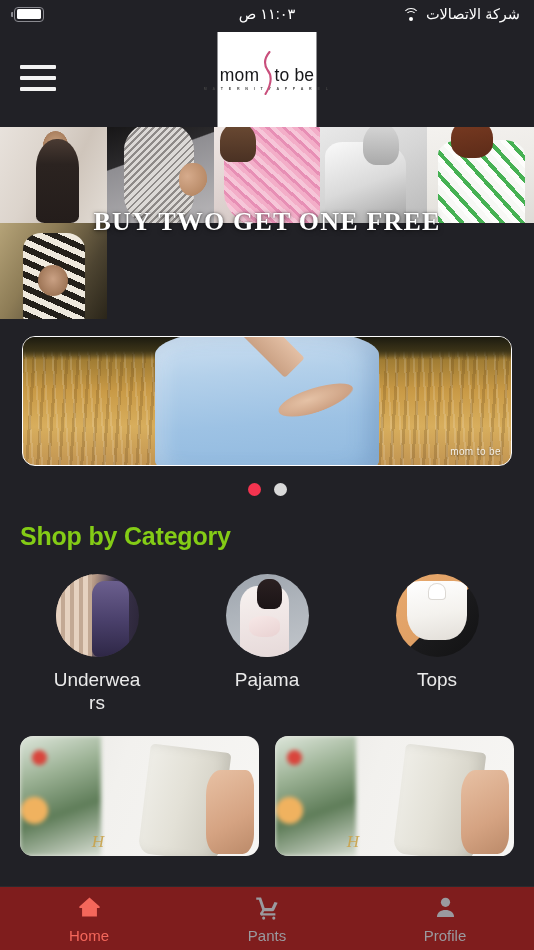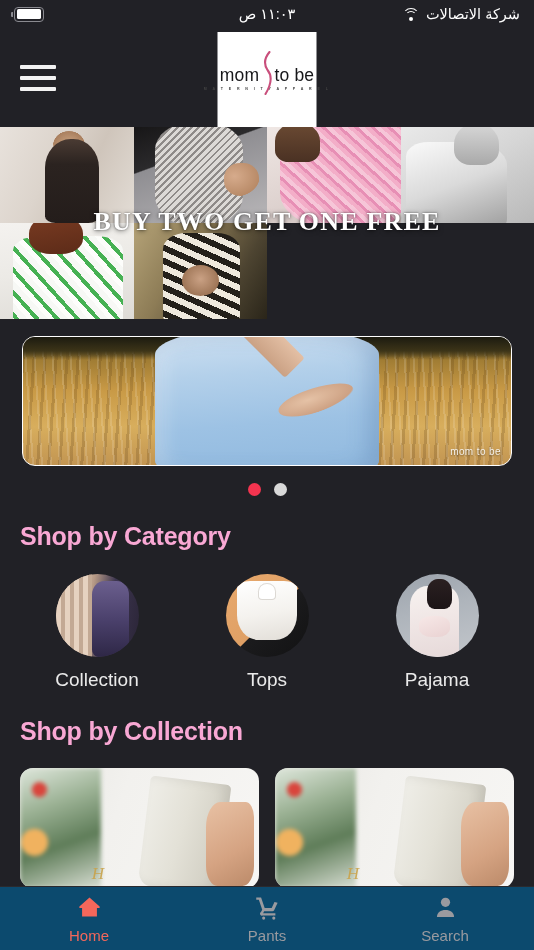--- a/index.html
+++ b/index.html
@@ -74,21 +74,21 @@
     width:14px; height:44px;
   }
   .logo-sub {
     font-size:3.6px; color:#444; letter-spacing:2.4px; margin-top:3px;
     white-space:nowrap; font-weight:700;
   }
 
   
   .promo {
     position:relative; height:192px; width:100%; overflow:hidden;
-    display:grid; grid-template-columns:1fr 1fr 1fr 1fr; grid-template-rows:1fr 1fr;
+    display:grid; grid-template-columns:1fr 1fr 1fr 1fr 1fr; grid-template-rows:1fr 1fr;
   }
   .ptile { position:relative; overflow:hidden; }
   .ptile .ph { position:absolute; inset:0; }
   .promo-text {
     position:absolute; left:0; right:0; top:50%; transform:translateY(-52%);
     text-align:center; color:#fff; font-family:"Liberation Serif", serif;
     font-weight:700; font-size:26px; letter-spacing:1.2px;
     text-shadow:0 1px 5px rgba(0,0,0,.55), 0 0 2px rgba(0,0,0,.5);
     z-index:5; white-space:nowrap;
   }
@@ -171,21 +171,21 @@
     position:absolute; right:10px; bottom:8px; color:rgba(255,255,255,.88);
     font-size:10px; letter-spacing:.4px; white-space:nowrap;
     text-shadow:0 1px 2px rgba(0,0,0,.4);
   }
   .dots { display:flex; justify-content:center; gap:13px; margin-top:17px; }
   .dot { width:13px; height:13px; border-radius:50%; background:#d9d9d9; cursor:pointer; }
   .dot.on { background:#f4344f; }
 
   
   .section-title {
-    color:#f9a8d4; font-size:25px; font-weight:700; letter-spacing:-.2px;
+    color:#84cc16; font-size:25px; font-weight:700; letter-spacing:-.2px;
     padding:0 20px; margin-top:26px;
   }
   .cats { display:flex; padding:0 12px; margin-top:23px; gap:0; }
   .cat { flex:1; display:flex; flex-direction:column; align-items:center; cursor:pointer; }
   .cat-circ {
     width:83px; height:83px; border-radius:50%; overflow:hidden; position:relative;
     background:#3a3a40;
   }
   .cat-lbl {
     margin-top:11px; color:#eaeaea; font-size:19px; text-align:center;
@@ -250,21 +250,21 @@
   }
   .coll-script {
     position:absolute; left:30%; bottom:4px; color:#c9a24a; font-size:17px;
     font-family:"Liberation Serif", serif; font-style:italic;
     opacity:.9; white-space:nowrap;
   }
 
   
   .bottomnav {
     position:absolute; left:0; right:0; bottom:0; height:64px;
-    background:#0c4a6e; display:flex; align-items:center;
+    background:#7f1d1d; display:flex; align-items:center;
     border-top:1px solid #2a2a2e;
   }
   .nav-item {
     flex:1; display:flex; flex-direction:column; align-items:center;
     justify-content:center; gap:6px; cursor:pointer; color:#9a9a9f;
   }
   .nav-item.active { color:#f4675b; }
   .nav-lbl { font-size:15px; }
   .nav-ic { width:27px; height:27px; display:flex; align-items:center; justify-content:center; }
   .nav-ic svg { width:100%; height:100%; fill:currentColor; }
@@ -344,35 +344,34 @@
     <div class="dots">
       <span class="dot on"></span>
       <span class="dot"></span>
     </div>
   </div>
 
   <div class="section-title">Shop by Category</div>
   <div class="cats">
     <div class="cat">
       <div class="cat-circ c1"></div>
-      <div class="cat-lbl">Collection</div>
-    </div>
-    <div class="cat">
-      <div class="cat-circ c3"></div>
-      <div class="cat-lbl">Tops</div>
+      <div class="cat-lbl">Underwears</div>
     </div>
     <div class="cat">
       <div class="cat-circ c4">
           <span class="baby"></span>
         </div>
       <div class="cat-lbl">Pajama</div>
     </div>
-  </div>
-
-  <div class="section-title">Shop by Collection</div>
+    <div class="cat">
+      <div class="cat-circ c3"></div>
+      <div class="cat-lbl">Tops</div>
+    </div>
+  </div>
+
   <div class="colls">
     <div class="coll-card">
       <div class="coll-bg"></div>
       <div class="coll-cup"></div>
       <div class="coll-hand"></div>
       <div class="coll-script">H</div>
     </div>
     <div class="coll-card">
       <div class="coll-bg"></div>
       <div class="coll-cup"></div>
@@ -398,17 +397,17 @@
       </span>
       <span class="nav-lbl">Pants</span>
     </div>
     <div class="nav-item">
       <span class="nav-ic">
         <svg viewBox="0 0 24 24">
             <circle cx="12" cy="7.4" r="4.1"></circle>
             <path d="M4.4 20.4c0-4.1 3.4-6.2 7.6-6.2s7.6 2.1 7.6 6.2z"></path>
           </svg>
       </span>
-      <span class="nav-lbl">Search</span>
+      <span class="nav-lbl">Profile</span>
     </div>
   </div>
 
 </div>
 
 </body></html>

